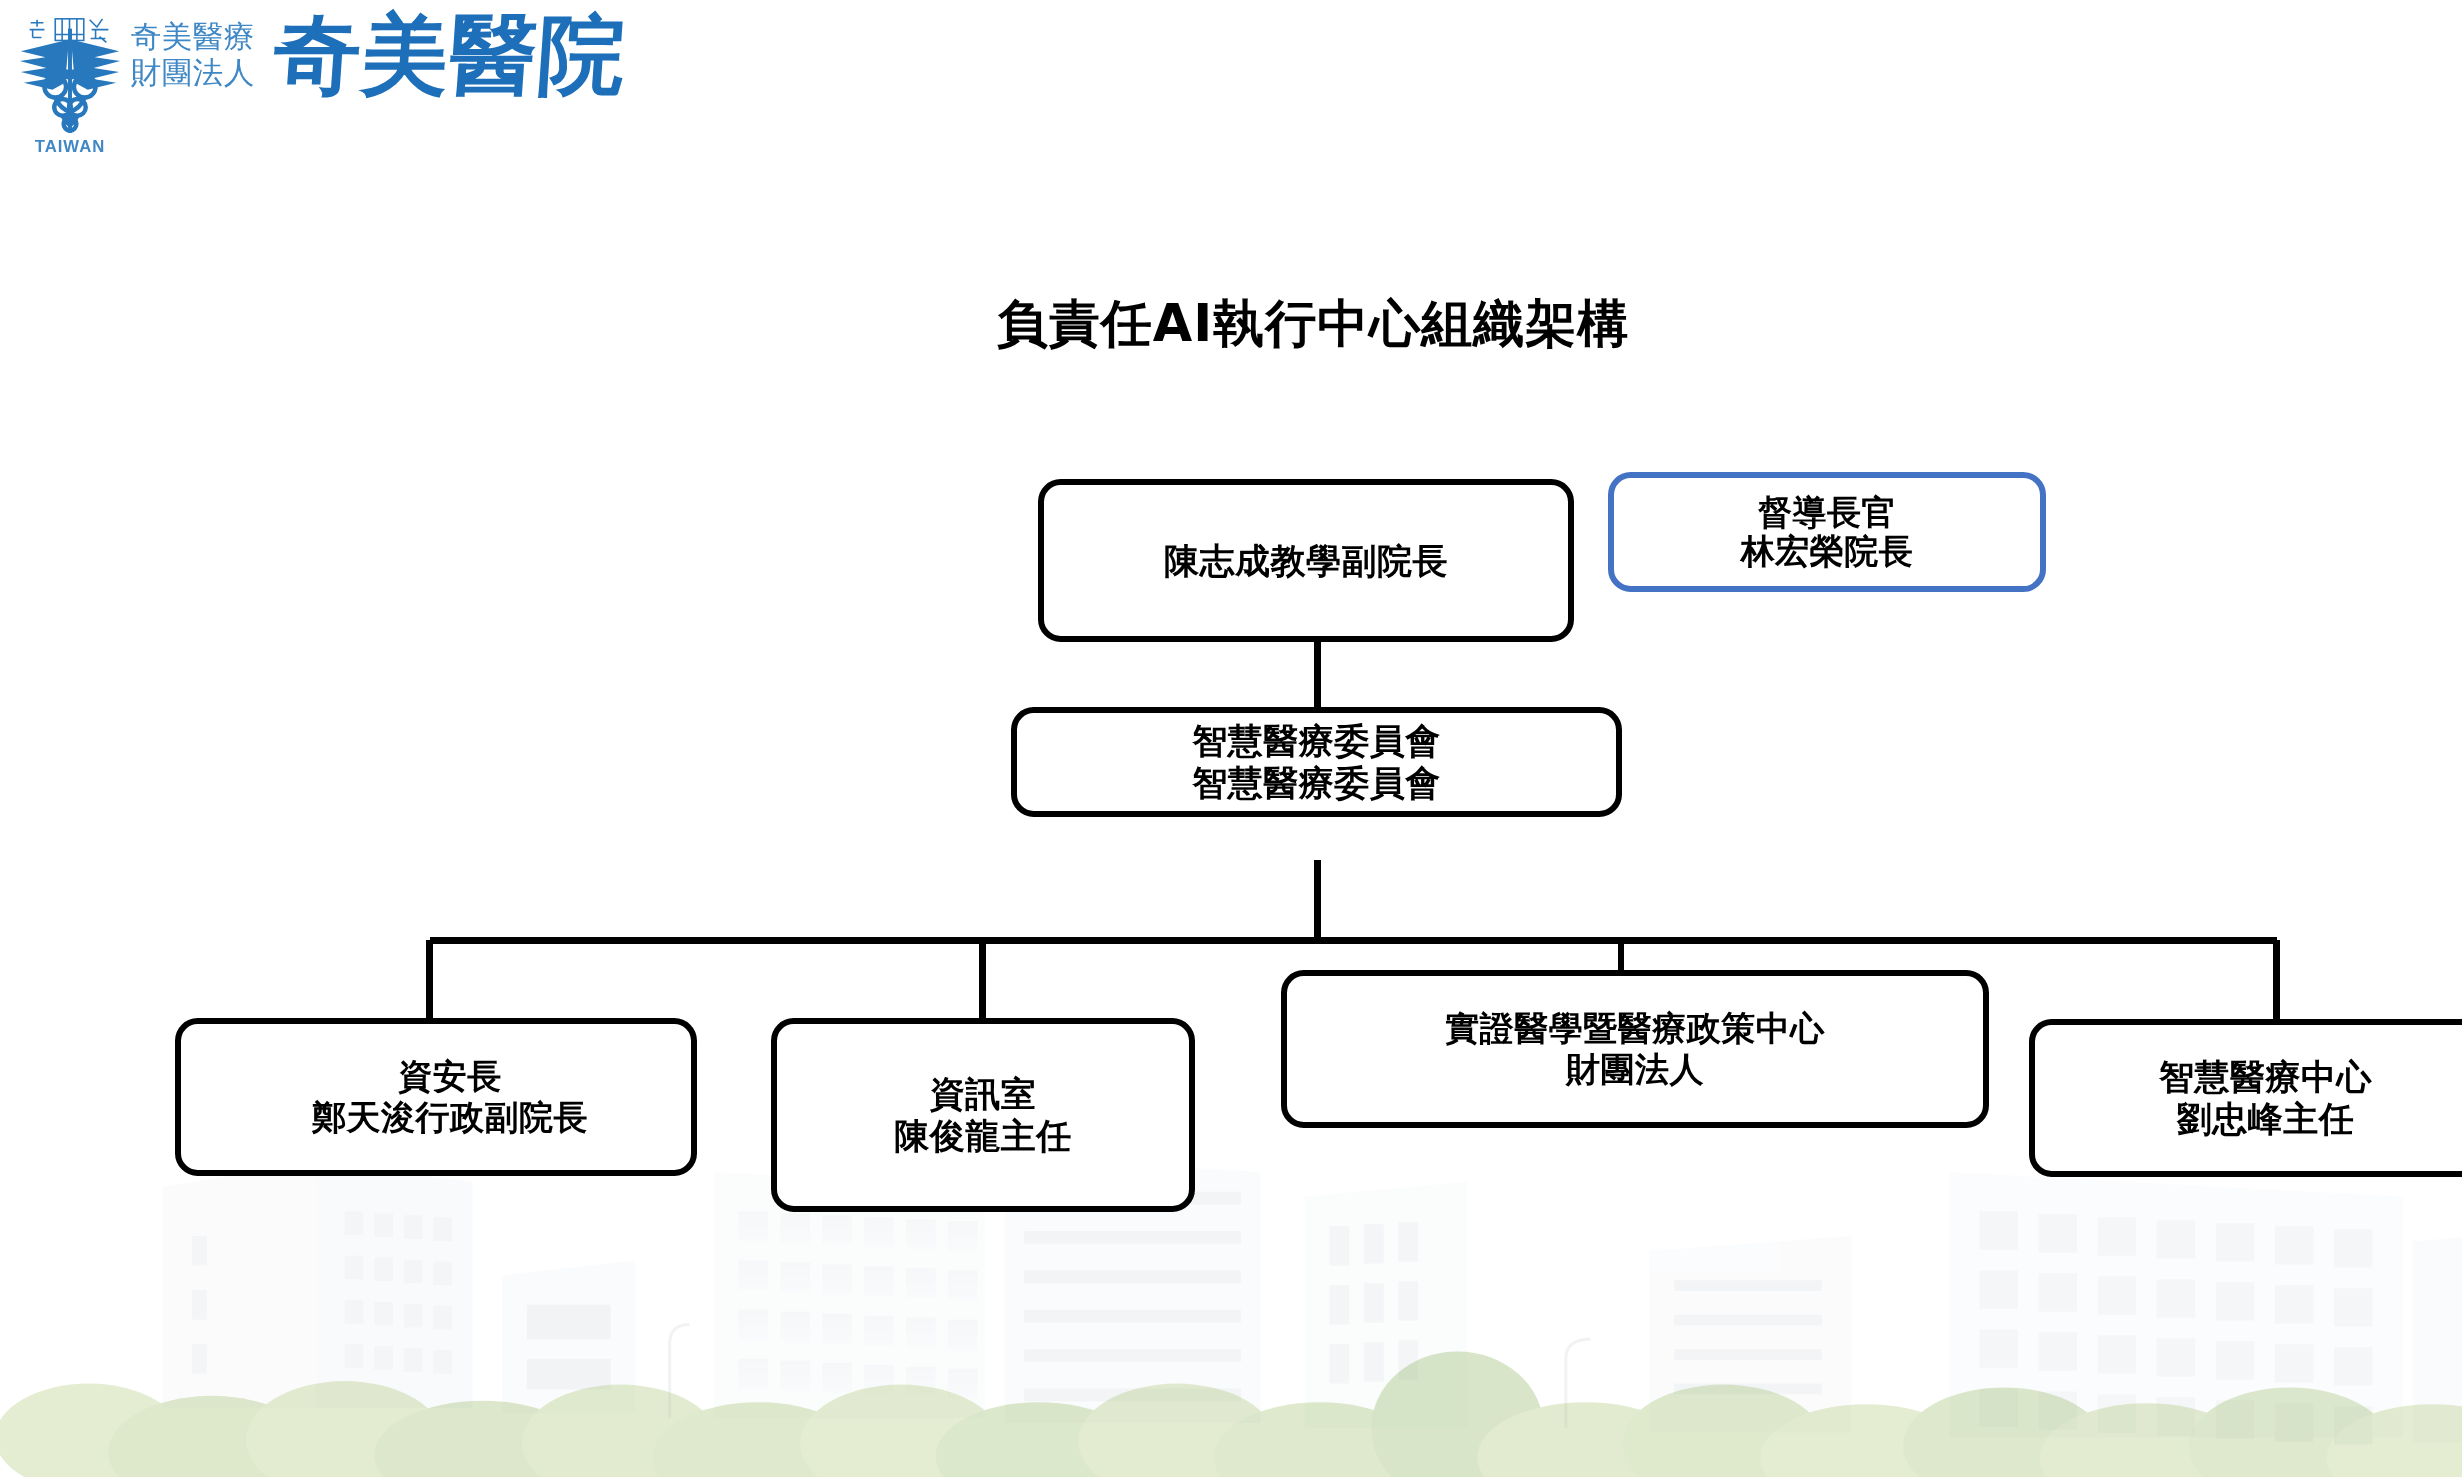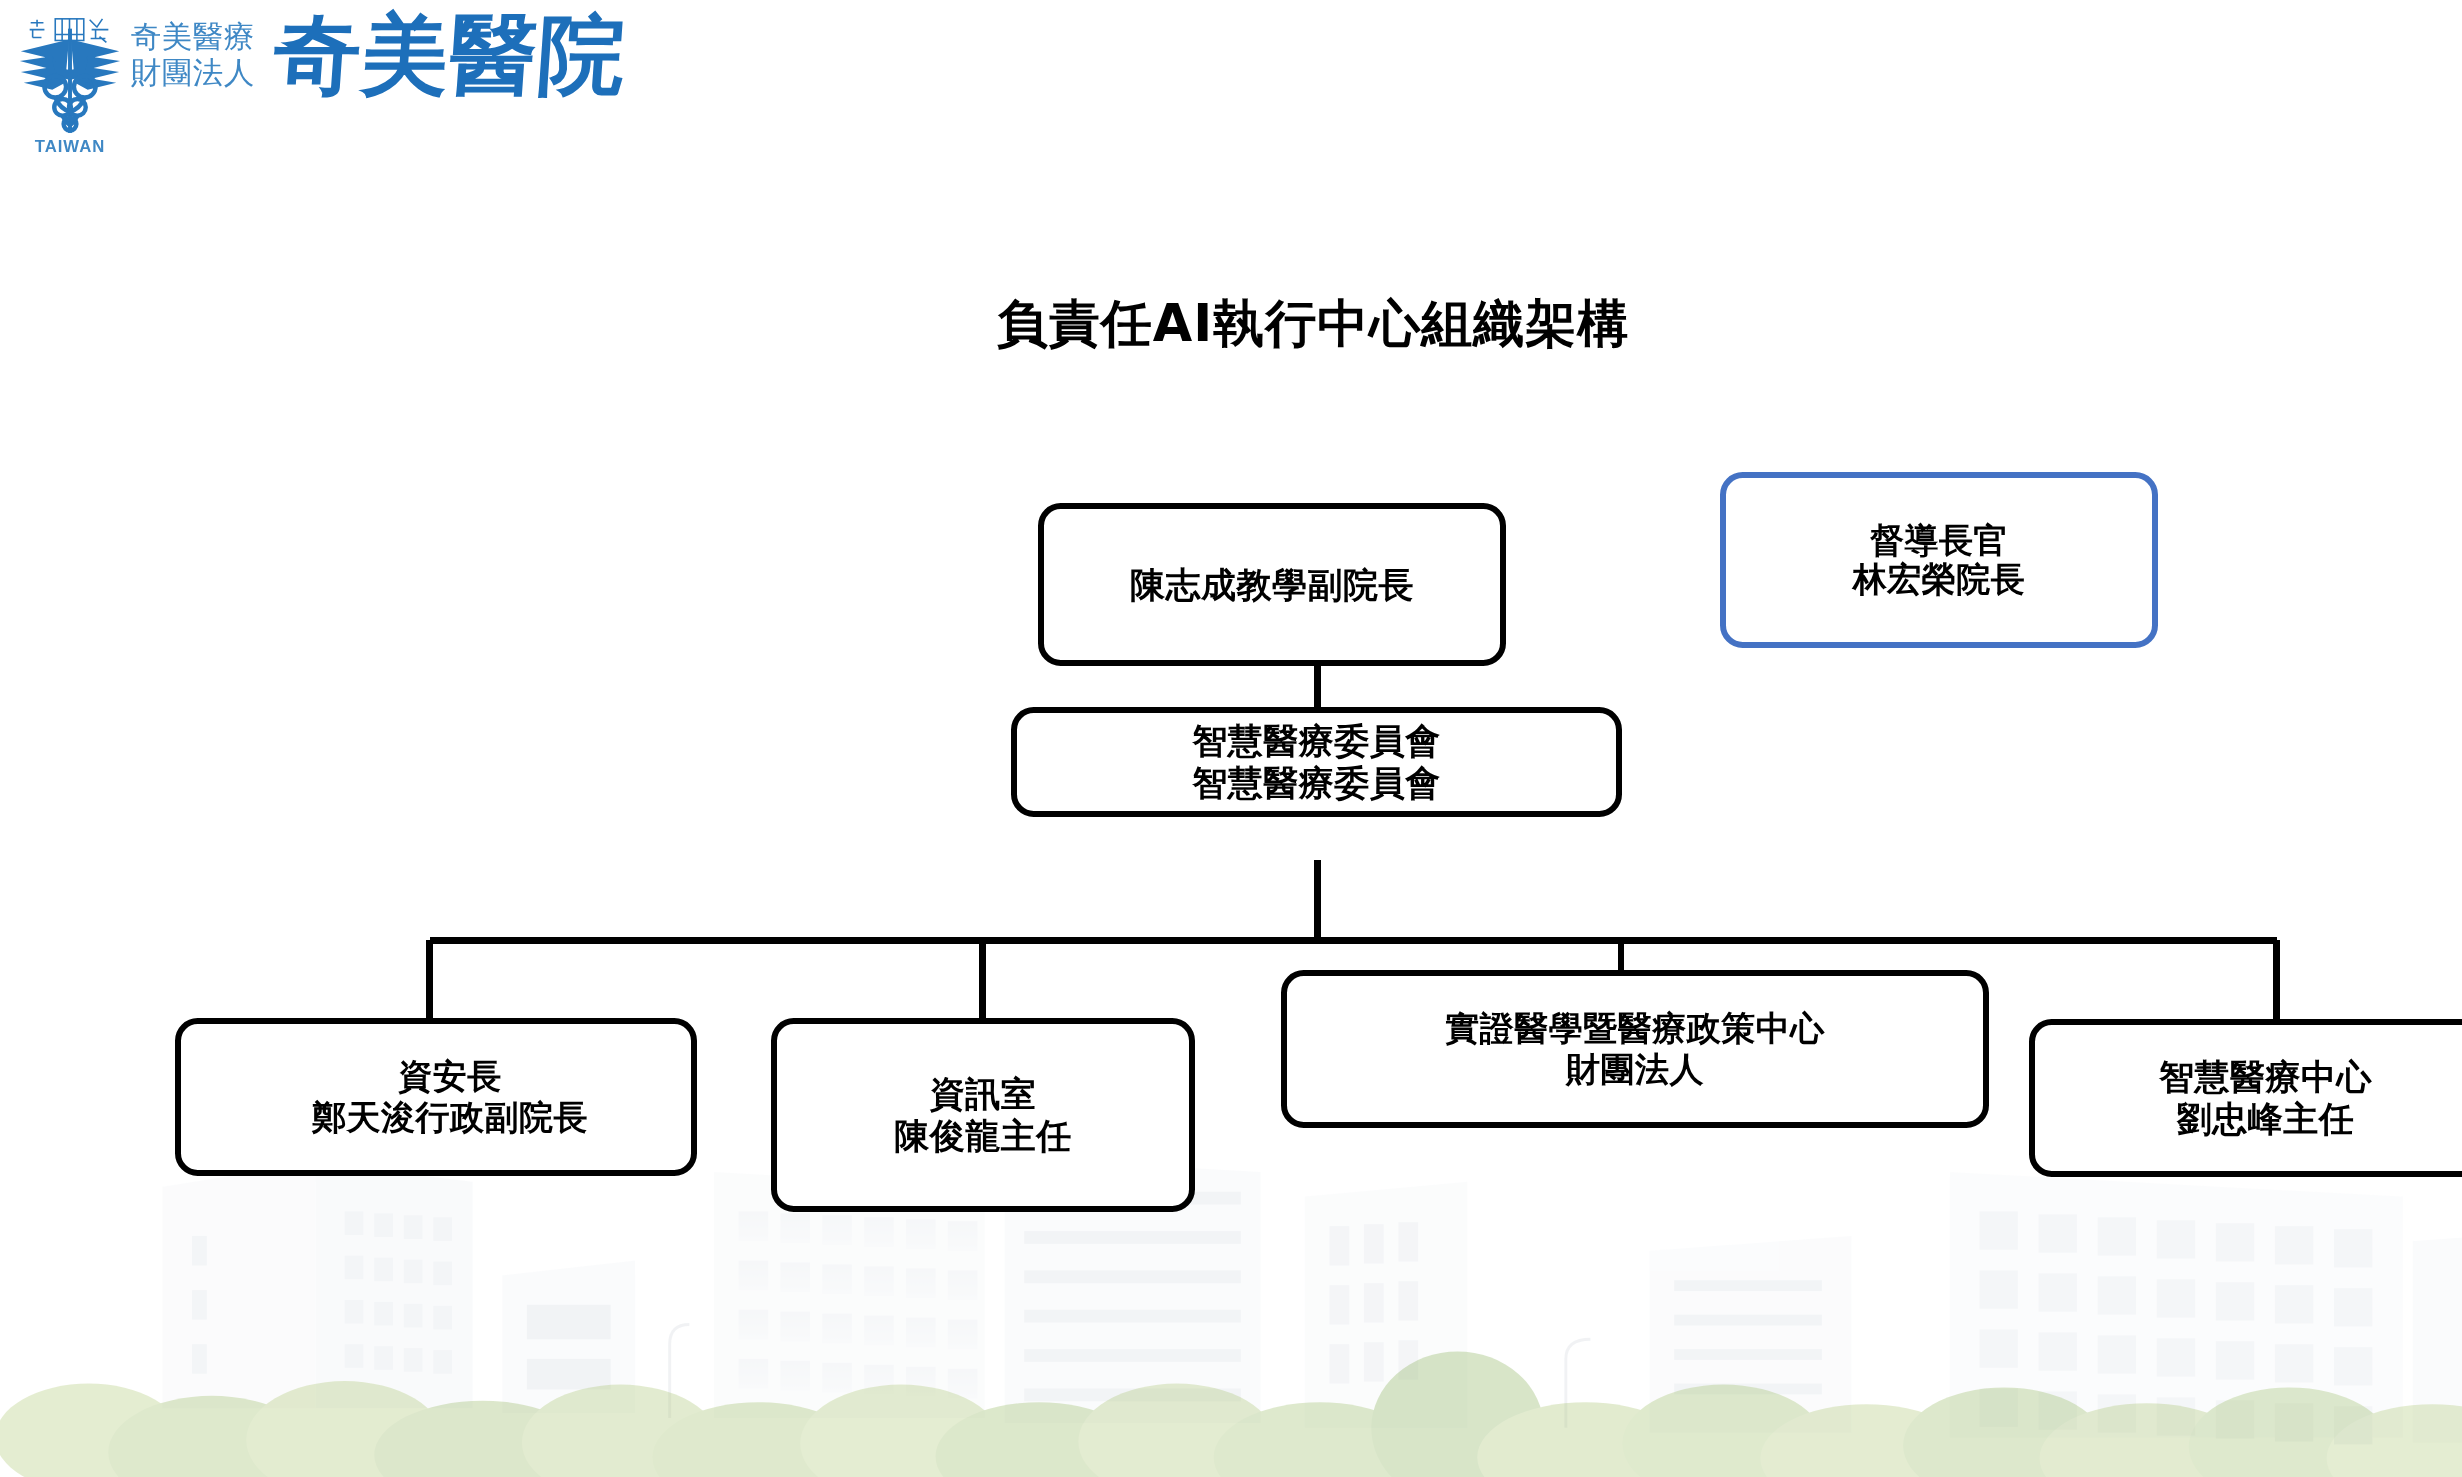--- a/index.html
+++ b/index.html
@@ -132,22 +132,22 @@
     line-height: 42px;
     font-weight: 700;
     color: #000000;
     white-space: nowrap;
     letter-spacing: 0.5px;
     text-align: center;
   }
   .node.accent { border-color: #4472c4; }
 
   
-  #node-vp        { left: 1038px; top:  479px; width: 468px; height: 163px; margin-top: 24px; }
-  #node-advisor   { left: 1720px; top:  472px; width:  438px; height: 176px; }
+  #node-vp        { left: 1038px; top:  479px; width: 536px; height: 163px; }
+  #node-advisor   { left: 1608px; top:  472px; width:  438px; height: 120px; }
   #node-committee { left: 1011px; top: 707px; width: 611px; height: 110px; }
   #node-ciso      { left:  175px; top: 1018px; width: 522px; height: 158px; padding-left: 28px; }
   #node-it        { left: 771px; top: 1018px; width:  424px; height: 194px; }
   #node-ebm       { left: 1281px; top: 970px; width: 708px; height: 158px; }
   #node-smart     { left: 2029px; top: 1019px; width:  473px; height: 158px; }
 
   #node-advisor .line { font-size: 34px; line-height: 39px; }
   #node-ebm .line     { font-size: 34px; line-height: 41px; }
   #node-ciso .line    { font-size: 34px; line-height: 41px; }
 </style>

